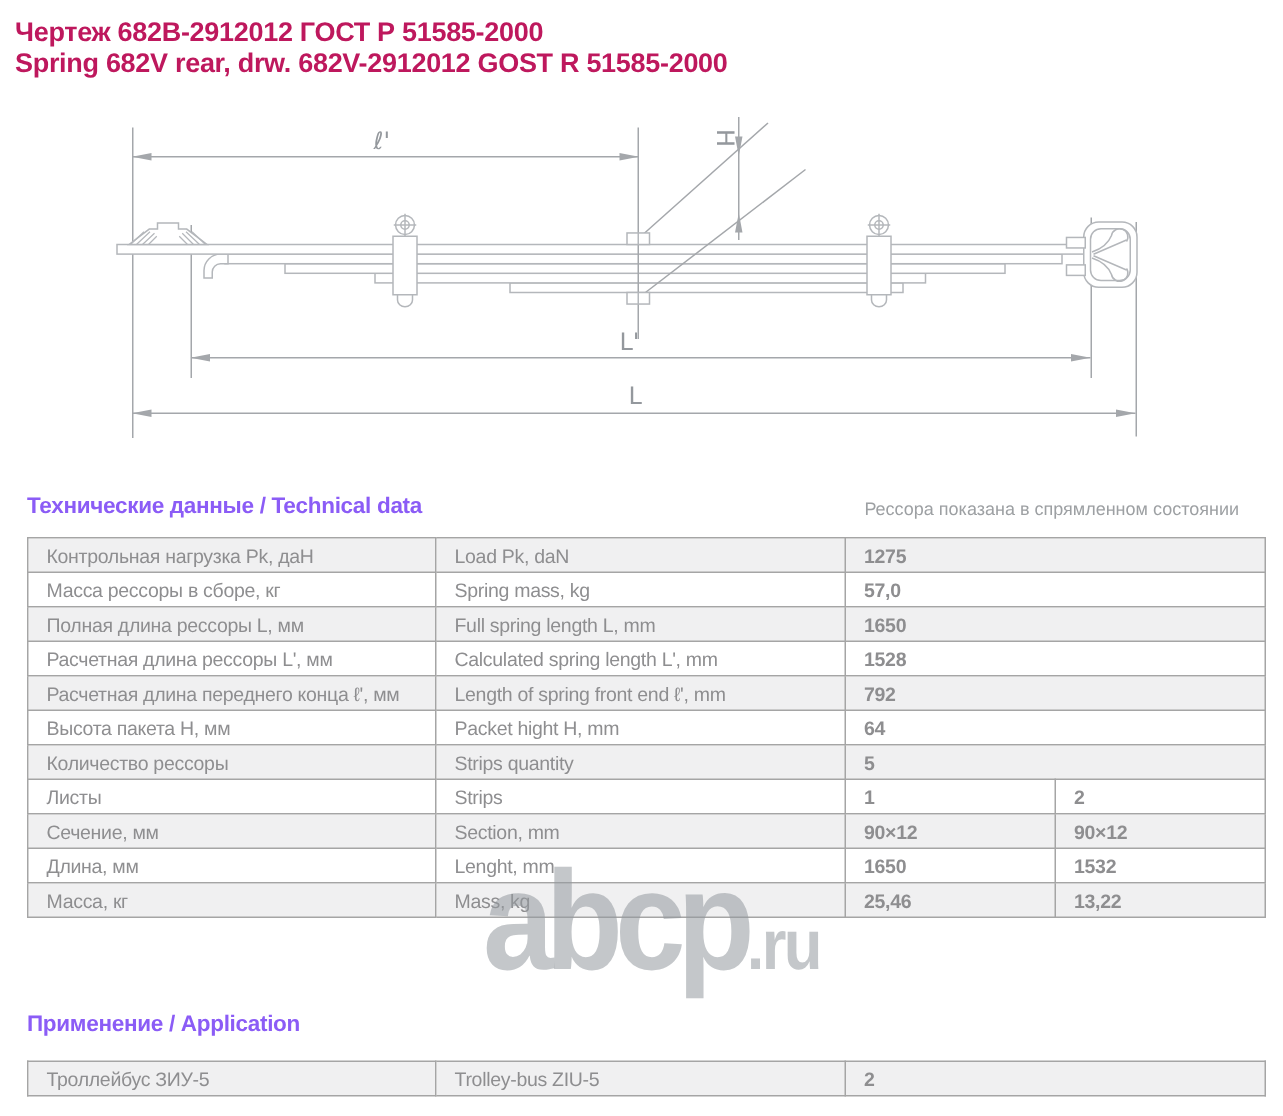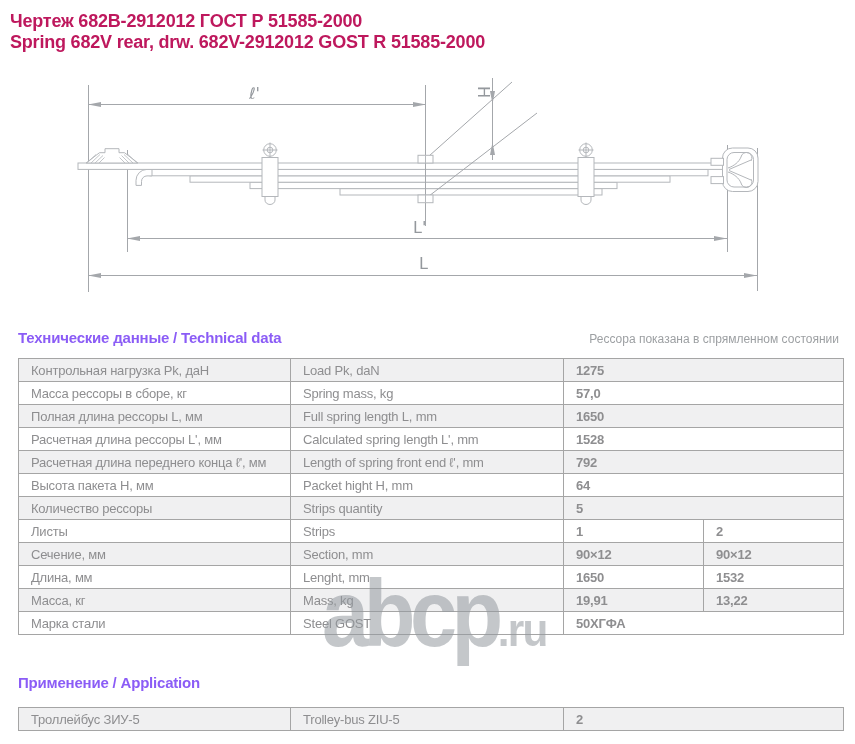--- a/index.html
+++ b/index.html
@@ -9,21 +9,21 @@
   }
   
   .title-block{position:absolute;left:10px;top:11px;line-height:21px;}
   .title-line{font-size:18px;font-weight:bold;color:#be185d;letter-spacing:-0.2px;}
   
   .drawing-svg{position:absolute;left:0;top:0;}
   
   .section-heading{position:absolute;left:18px;font-size:15px;font-weight:bold;color:#8b5cf6;letter-spacing:-0.2px;}
   .tech-heading{top:329px;}
   .app-heading{top:674px;}
-  .tech-note{position:absolute;right:16px;top:332px;font-size:12px;color:#9da0a3;text-align:center;}
+  .tech-note{position:absolute;right:29px;top:332px;font-size:12px;color:#9da0a3;text-align:center;}
   
   table.spec{position:absolute;left:18px;border-collapse:collapse;table-layout:fixed;width:825px;}
   table.tech-table{top:358px;}
   table.app-table{top:707px;}
   table.spec td{
     border:1px solid #a5a5a5;height:22px;font-size:13px;color:#8e8e90;
     padding:0 4px 0 12px;white-space:nowrap;overflow:hidden;letter-spacing:-0.2px;
   }
   table.spec col.c1{width:272px;} table.spec col.c2{width:273px;}
   table.spec col.c3{width:140px;} table.spec col.c4{width:140px;}
@@ -202,27 +202,22 @@
       </tr>
       <tr>
         <td>Длина, мм</td>
         <td>Lenght, mm</td>
         <td class="val">1650</td>
         <td class="val">1532</td>
       </tr>
       <tr>
         <td>Масса, кг</td>
         <td>Mass, kg</td>
-        <td class="val">19,91</td>
+        <td class="val">25,46</td>
         <td class="val">13,22</td>
-      </tr>
-      <tr>
-        <td>Марка стали</td>
-        <td>Steel GOST</td>
-        <td class="val" colspan="2">50ХГФА</td>
       </tr>
     </tbody>
   </table>
 
   <div class="watermark">
     <span class="wm-main">abcp</span><span class="wm-suffix">.ru</span>
   </div>
 
   <div class="section-heading app-heading">Применение / Application</div>
 

